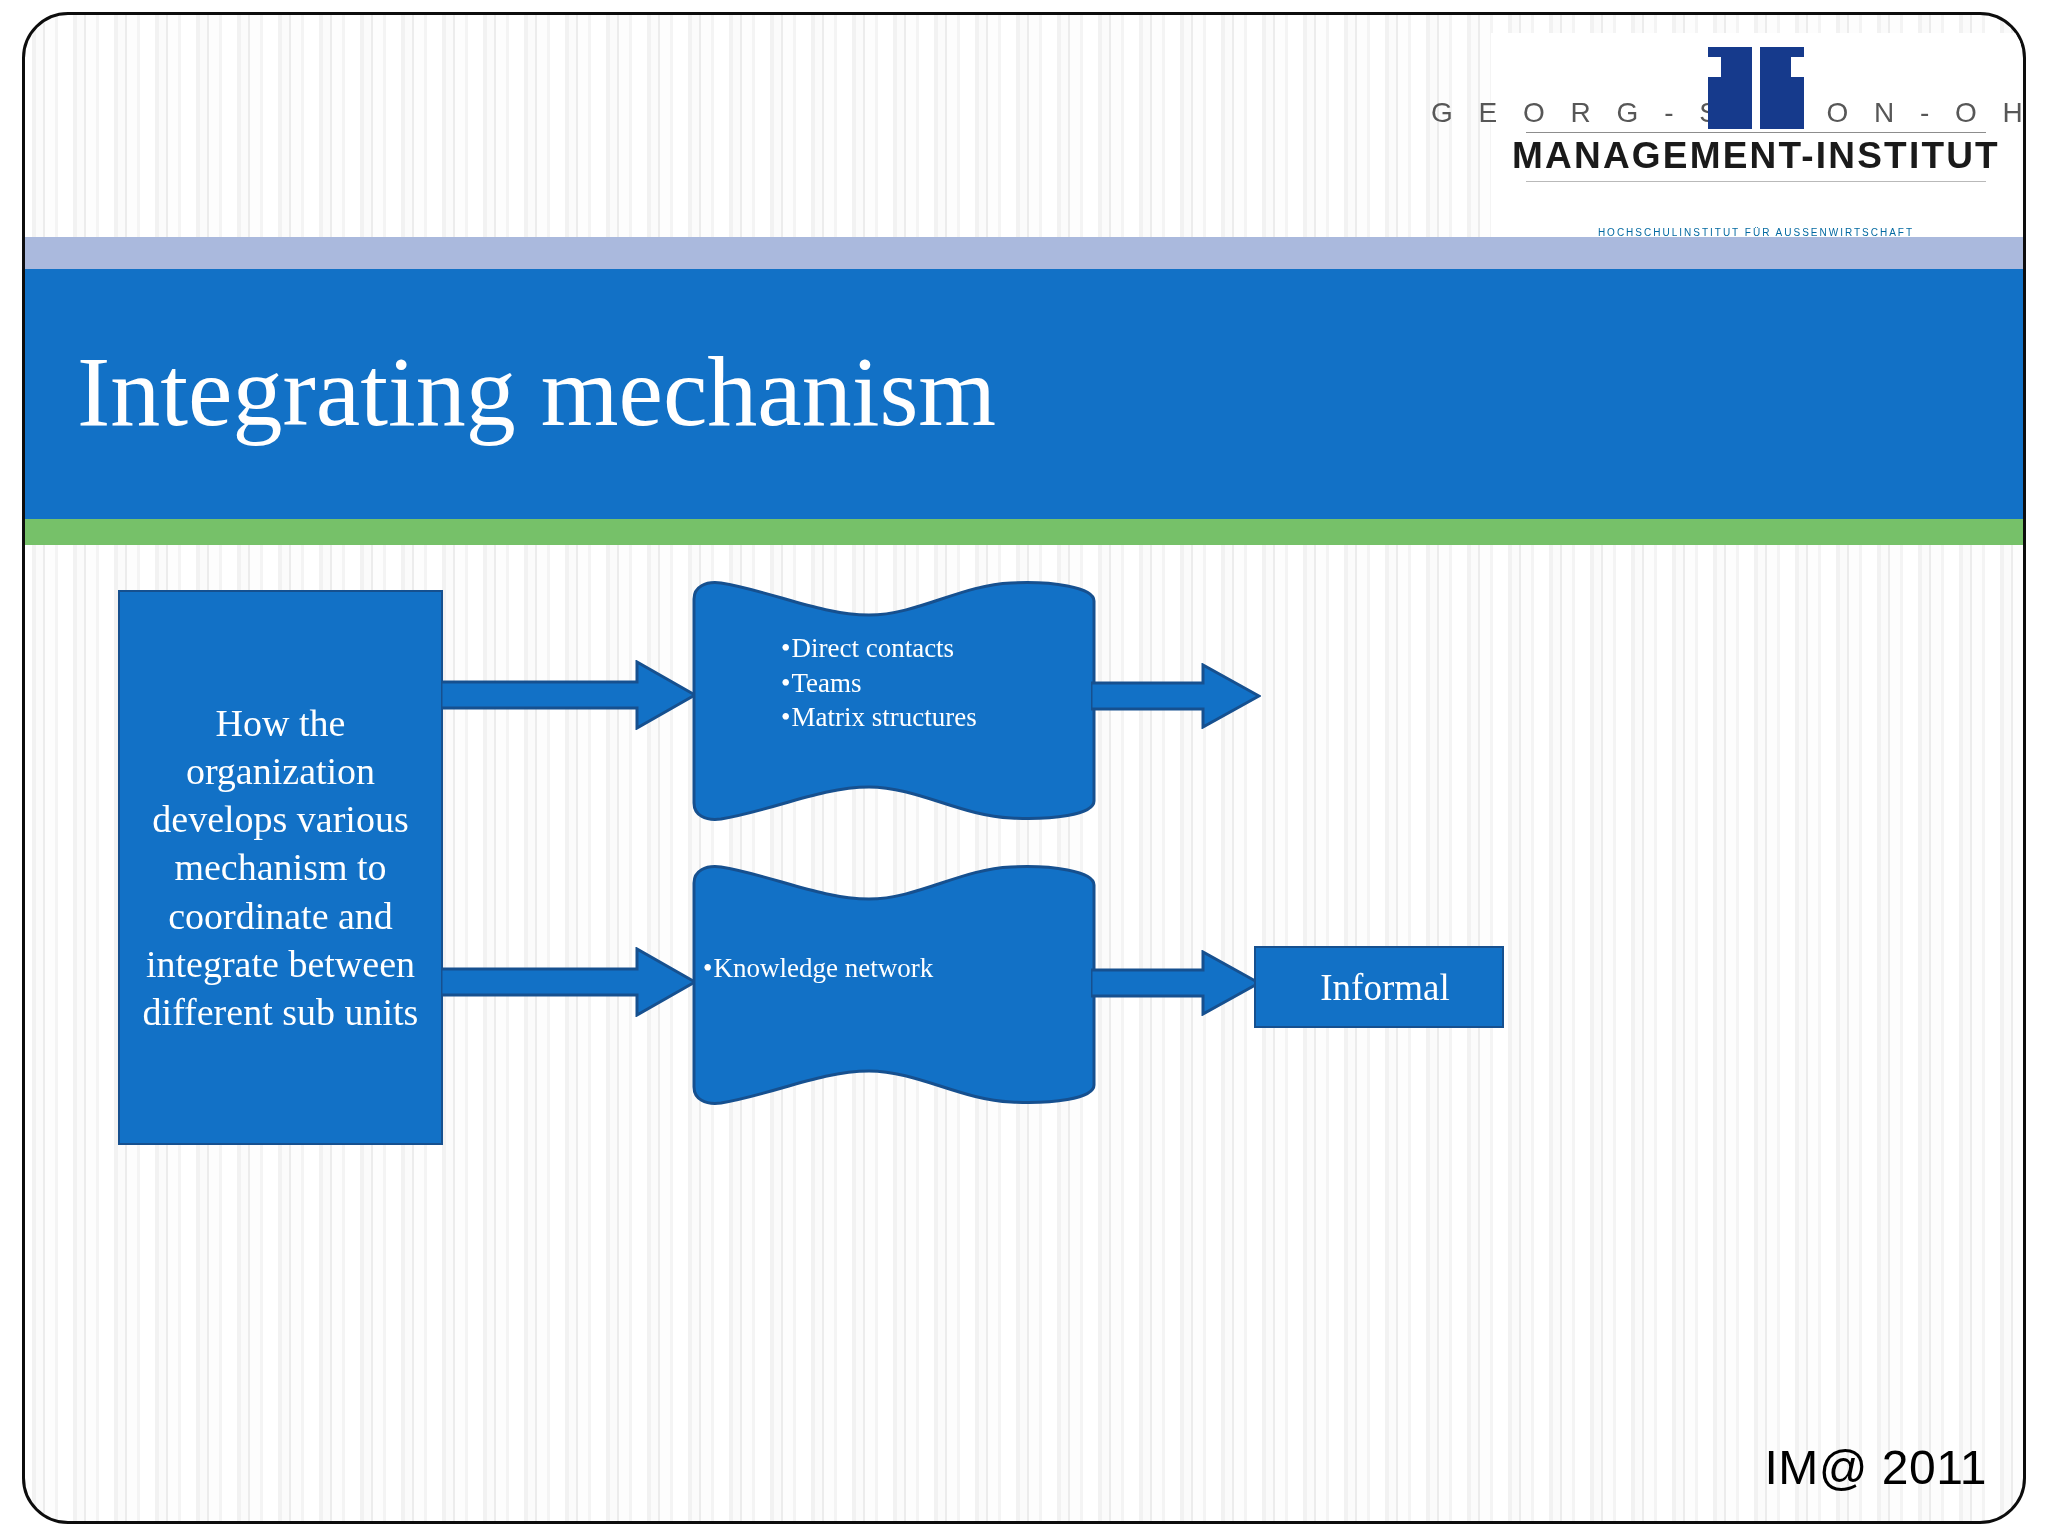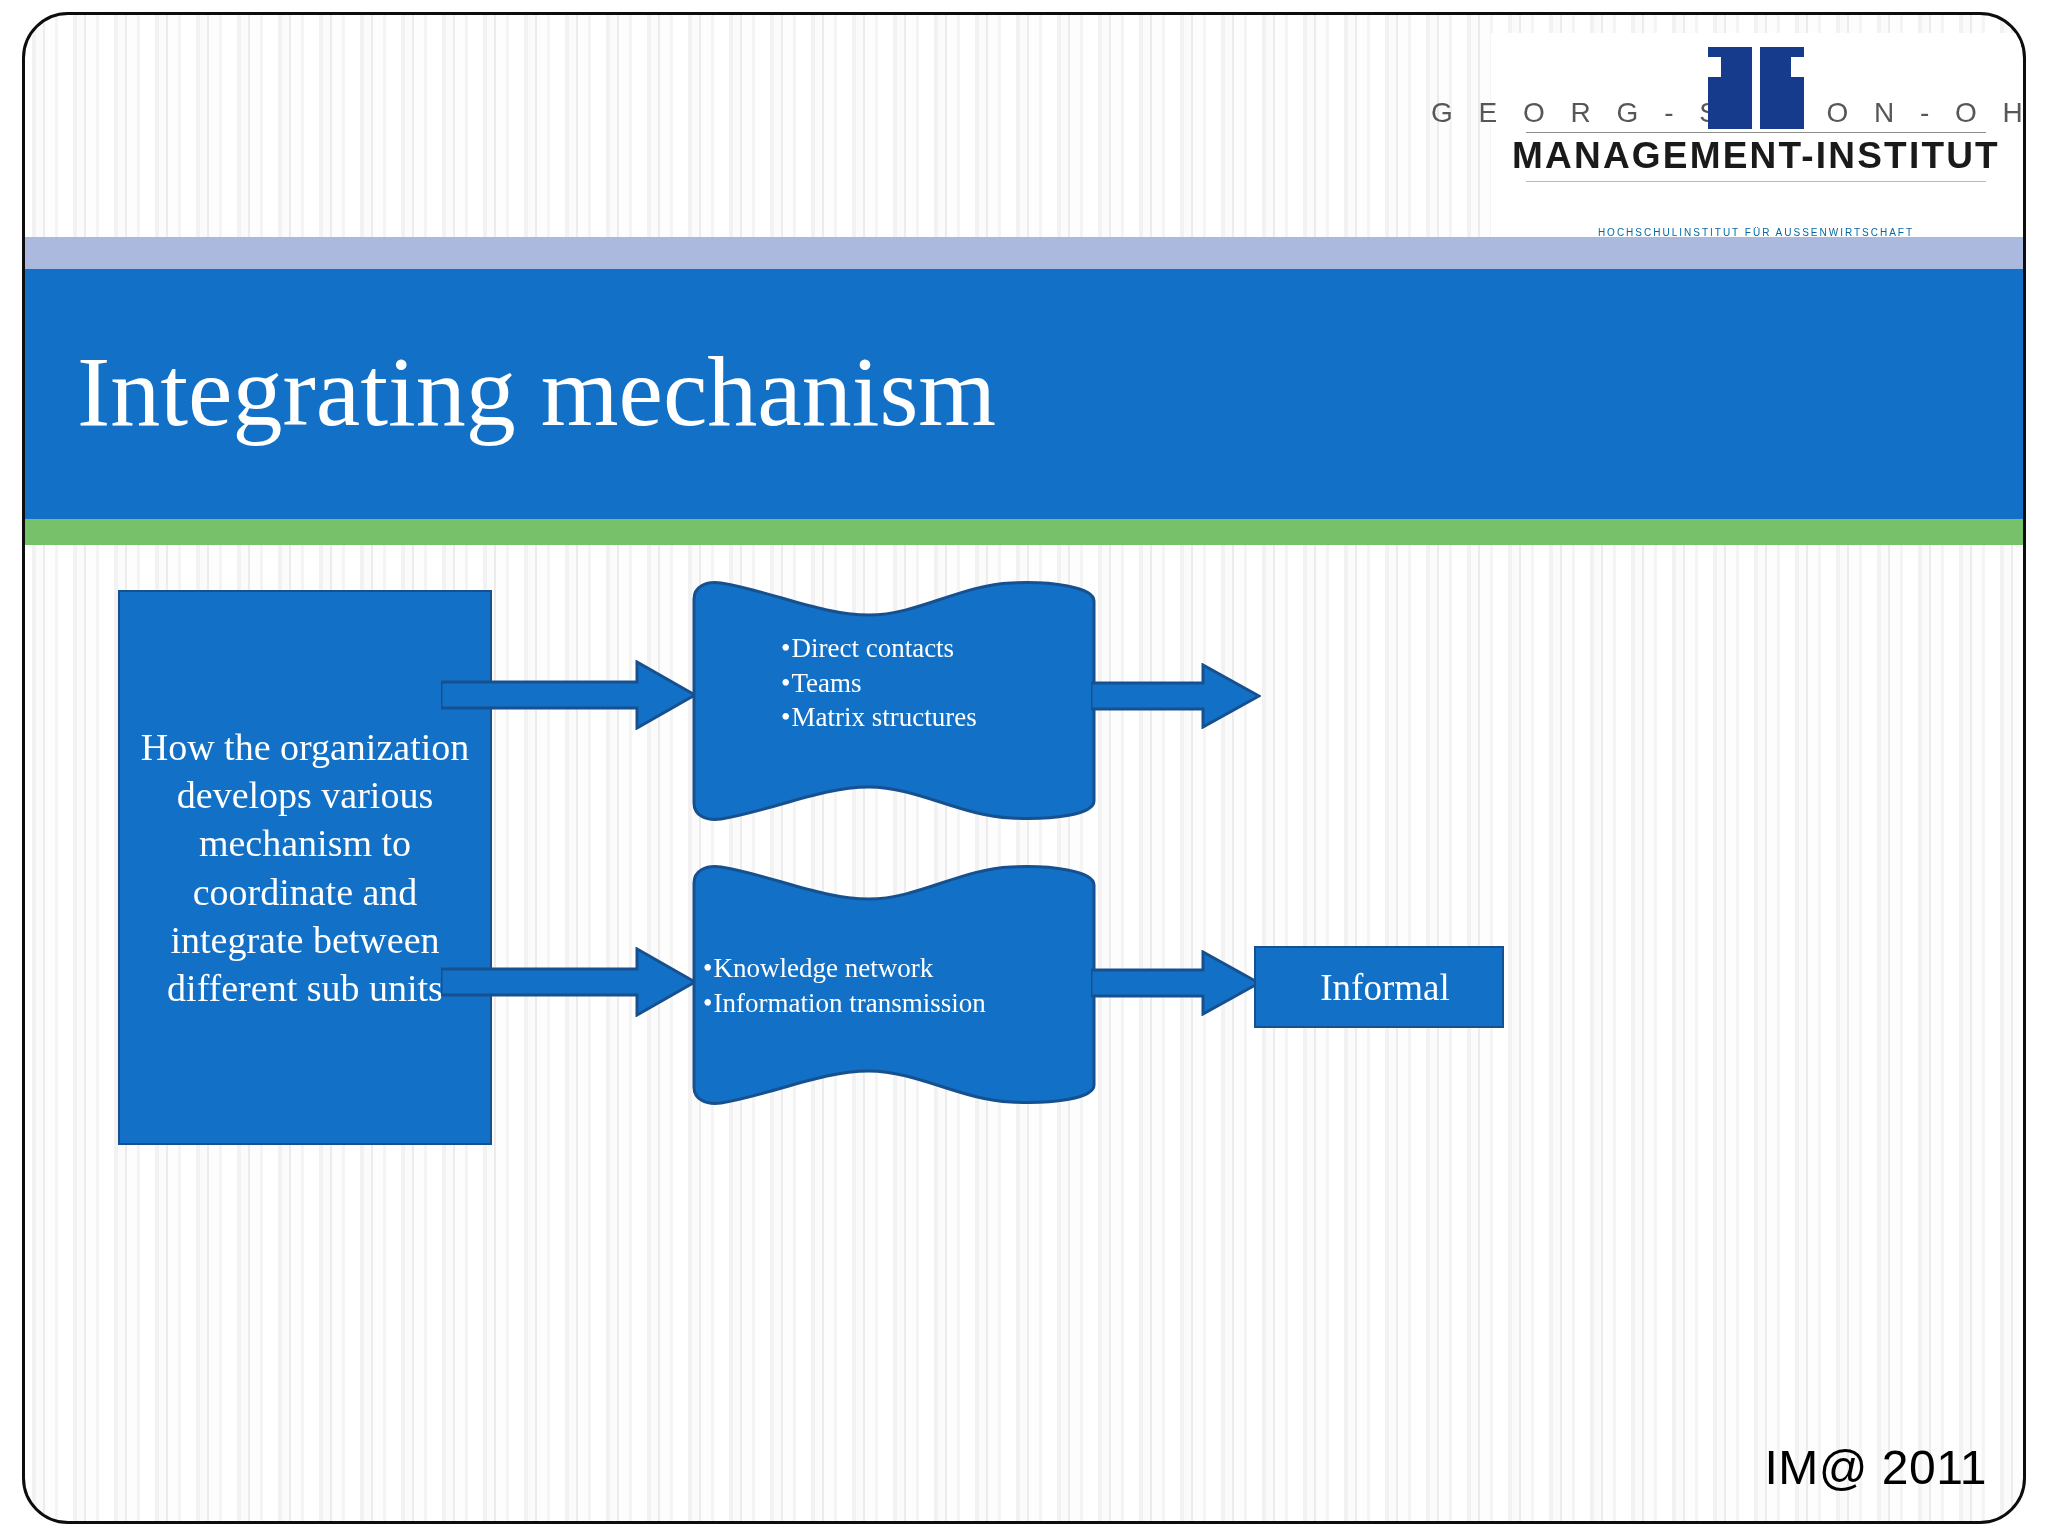--- a/index.html
+++ b/index.html
@@ -170,21 +170,21 @@
     display: flex;
     align-items: center;
     justify-content: center;
     text-align: center;
     font-family: "Liberation Serif", serif;
   }
 
   .source-box {
     left: 93px;
     top: 45px;
-    width: 374px;
+    width: 325px;
     height: 555px;
     font-size: 38px;
     line-height: 1.27;
     padding: 0 12px;
   }
 
   .out-box { width: 250px; height: 82px; font-size: 37px; }
   .out-formal   { left: 1229px; top: 114px; }
   .out-informal { left: 1229px; top: 401px; padding-left: 12px; }
 
@@ -301,21 +301,20 @@
                  L 403 222
                  C 403 236, 360 241, 320 239
                  C 270 237, 226 208, 178 208
                  C 130 208, 80 232, 30 240
                  C 14 242, 3 236, 3 224
                  Z" fill="#1271c6" stroke="#16508f" stroke-width="3"></path>
       </svg>
     </div>
     <div class="wave-text wave-text-bottom">
       <div>Knowledge network</div>
-      <div>Information transmission</div>
     </div>
 
     <div class="arrow arrow-c">
       <svg width="170" height="66" viewBox="0 0 170 66">
         <path d="M0 20 L112 20 L112 2 L168 33 L112 64 L112 46 L0 46 Z" fill="#1271c6" stroke="#16508f" stroke-width="3"></path>
       </svg>
     </div>
     <div class="arrow arrow-d">
       <svg width="170" height="66" viewBox="0 0 170 66">
         <path d="M0 20 L112 20 L112 2 L168 33 L112 64 L112 46 L0 46 Z" fill="#1271c6" stroke="#16508f" stroke-width="3"></path>

